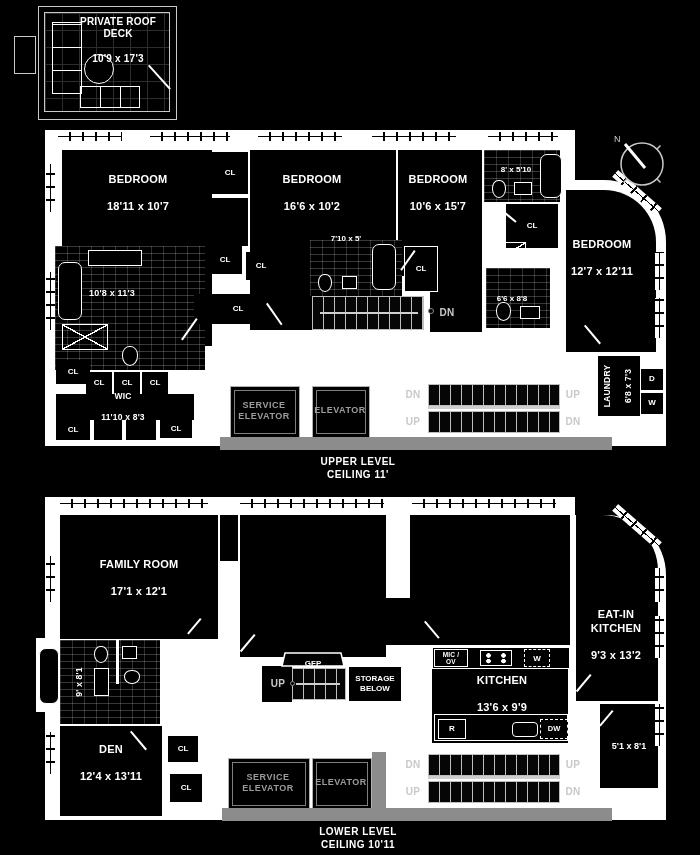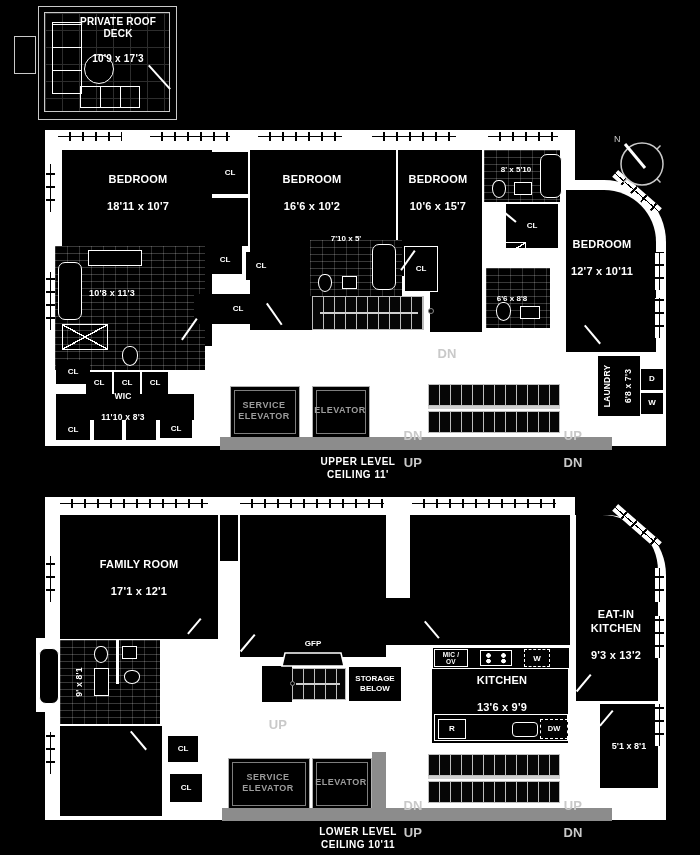--- a/index.html
+++ b/index.html
@@ -15,21 +15,21 @@
   .box.dash{border-style:dashed;}
   .elev{position:absolute;background:#000;border:1px solid #b0b0b0;}
   .elev i{content:"";position:absolute;inset:3px;border:1px solid #7e7e7e;display:block;}
   .lbl{position:absolute;transform:translate(-50%,-50%);color:#fff;font-size:11px;
        font-weight:bold;line-height:1.25;text-align:center;white-space:pre-line;
        letter-spacing:.2px;z-index:5;}
   .lbl .ln{display:block;}
   .lbl.s{font-size:8px;letter-spacing:0;}
   .lbl.tiny{font-size:6.5px;line-height:1.1;}
   .lbl.g{color:#9c9c9c;font-size:9px;letter-spacing:.5px;}
-  .lbl.st{color:#c9c9c9;font-size:13px;font-weight:bold;margin-top:41px;}
+  .lbl.st{color:#c9c9c9;font-size:10px;font-weight:bold;}
   .lbl.v{transform:translate(-50%,-50%) rotate(-90deg);font-size:8.5px;}
   .lbl.cap{font-size:10px;letter-spacing:.5px;}
   .winh{position:absolute;height:9px;background-color:#fff;background-image:
       linear-gradient(to bottom,transparent 4px,#000 4px,#000 5px,transparent 5px),
       repeating-linear-gradient(90deg,transparent 0,transparent 11px,#000 11px,#000 13px);}
   .winv{position:absolute;width:9px;background-color:#fff;background-image:
       linear-gradient(to right,transparent 4px,#000 4px,#000 5px,transparent 5px),
       repeating-linear-gradient(0deg,transparent 0,transparent 11px,#000 11px,#000 13px);}
   .stairs{position:absolute;background:repeating-linear-gradient(90deg,#060606 0,#060606 10px,#bdbdbd 10px,#bdbdbd 11px);
       border:1px solid #bdbdbd;box-sizing:border-box;}
@@ -169,21 +169,21 @@
   <div class="lbl" style="left:312px;top:193px">
     <span class="ln">BEDROOM</span>
     <span class="ln">16'6 x 10'2</span>
   </div>
   <div class="lbl" style="left:438px;top:193px">
     <span class="ln">BEDROOM</span>
     <span class="ln">10'6 x 15'7</span>
   </div>
   <div class="lbl" style="left:602px;top:258px">
     <span class="ln">BEDROOM</span>
-    <span class="ln">12'7 x 10'11</span>
+    <span class="ln">12'7 x 12'11</span>
   </div>
   <div class="lbl s" style="left:516px;top:170px">8' x 5'10</div>
   <div class="lbl s" style="left:346px;top:239px">7'10 x 5'</div>
   <div class="lbl" style="left:112px;top:294px;font-size:9px">10'8 x 11'3</div>
   <div class="lbl s" style="left:512px;top:299px">6'6 x 8'8</div>
   <div class="lbl v" style="left:618px;top:386px">
     <span class="ln">LAUNDRY</span>
     <span class="ln">6'8 x 7'3</span>
   </div>
   <div class="lbl s" style="left:652px;top:379px">D</div>
@@ -295,25 +295,29 @@
   </div>
   <div class="lbl" style="left:616px;top:635px">
     <span class="ln">EAT-IN
 KITCHEN</span>
     <span class="ln">9'3 x 13'2</span>
   </div>
   <div class="lbl" style="left:502px;top:694px">
     <span class="ln">KITCHEN</span>
     <span class="ln">13'6 x 9'9</span>
   </div>
+  <div class="lbl" style="left:111px;top:763px">
+    <span class="ln">DEN</span>
+    <span class="ln">12'4 x 13'11</span>
+  </div>
   <div class="lbl v" style="left:79px;top:682px">9' x 8'1</div>
   <div class="lbl s" style="left:629px;top:747px;font-size:9px">5'1 x 8'1</div>
   <div class="lbl s" style="left:375px;top:684px">STORAGE
 BELOW</div>
-  <div class="lbl s" style="left:313px;top:644px">GFP</div>
+  <div class="lbl s" style="left:313px;top:664px">GFP</div>
   <div class="lbl tiny" style="left:451px;top:658px">MIC /
 OV</div>
   <div class="lbl s" style="left:537px;top:659px">W</div>
   <div class="lbl s" style="left:452px;top:729px">R</div>
   <div class="lbl s" style="left:554px;top:729px;font-size:7.5px">DW</div>
   <div class="lbl s" style="left:183px;top:749px">CL</div>
   <div class="lbl s" style="left:186px;top:788px">CL</div>
 
   <div class="lbl g" style="left:268px;top:783px">SERVICE
 ELEVATOR</div>

